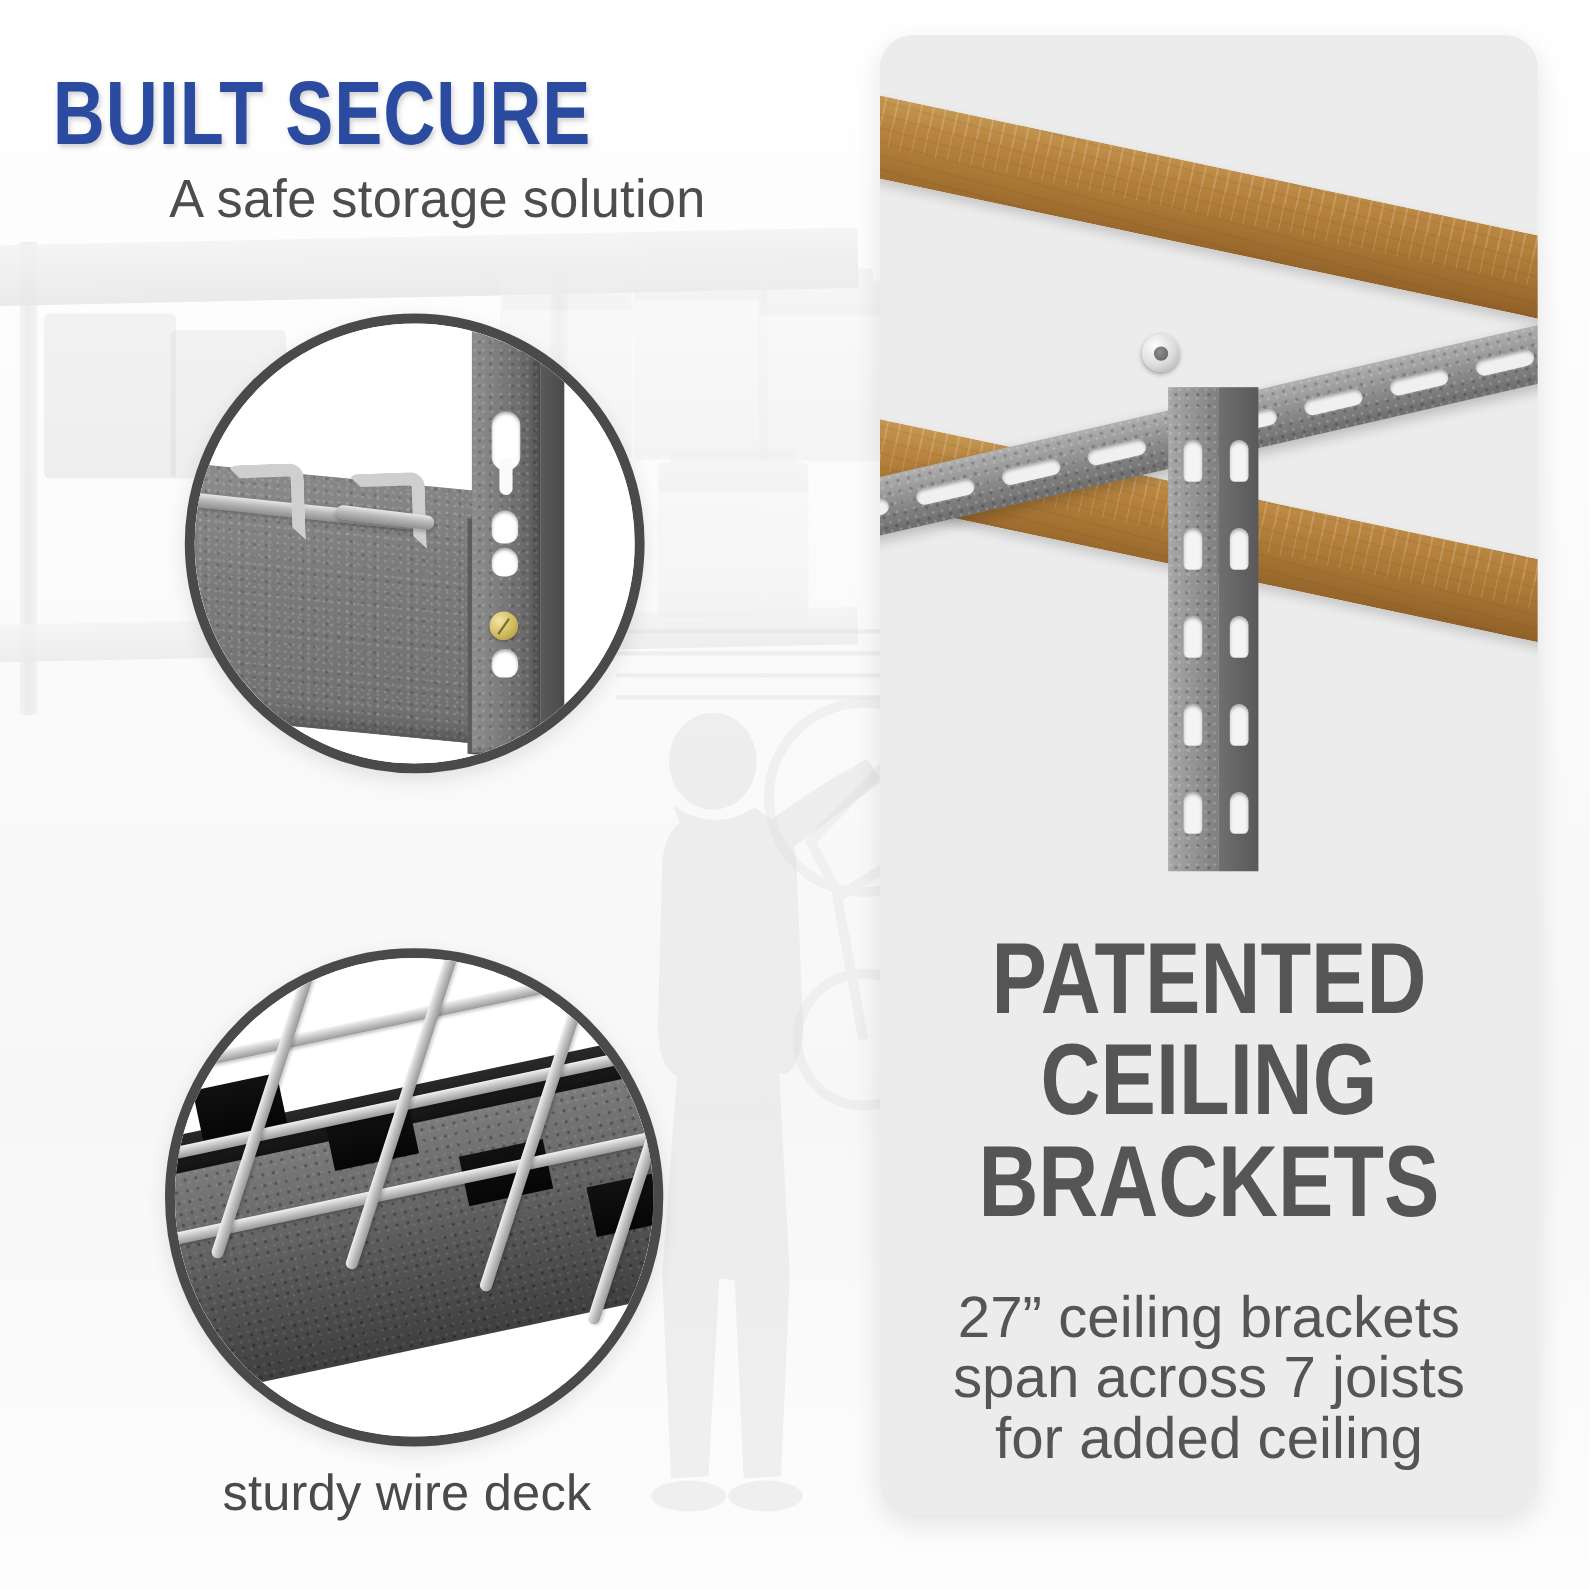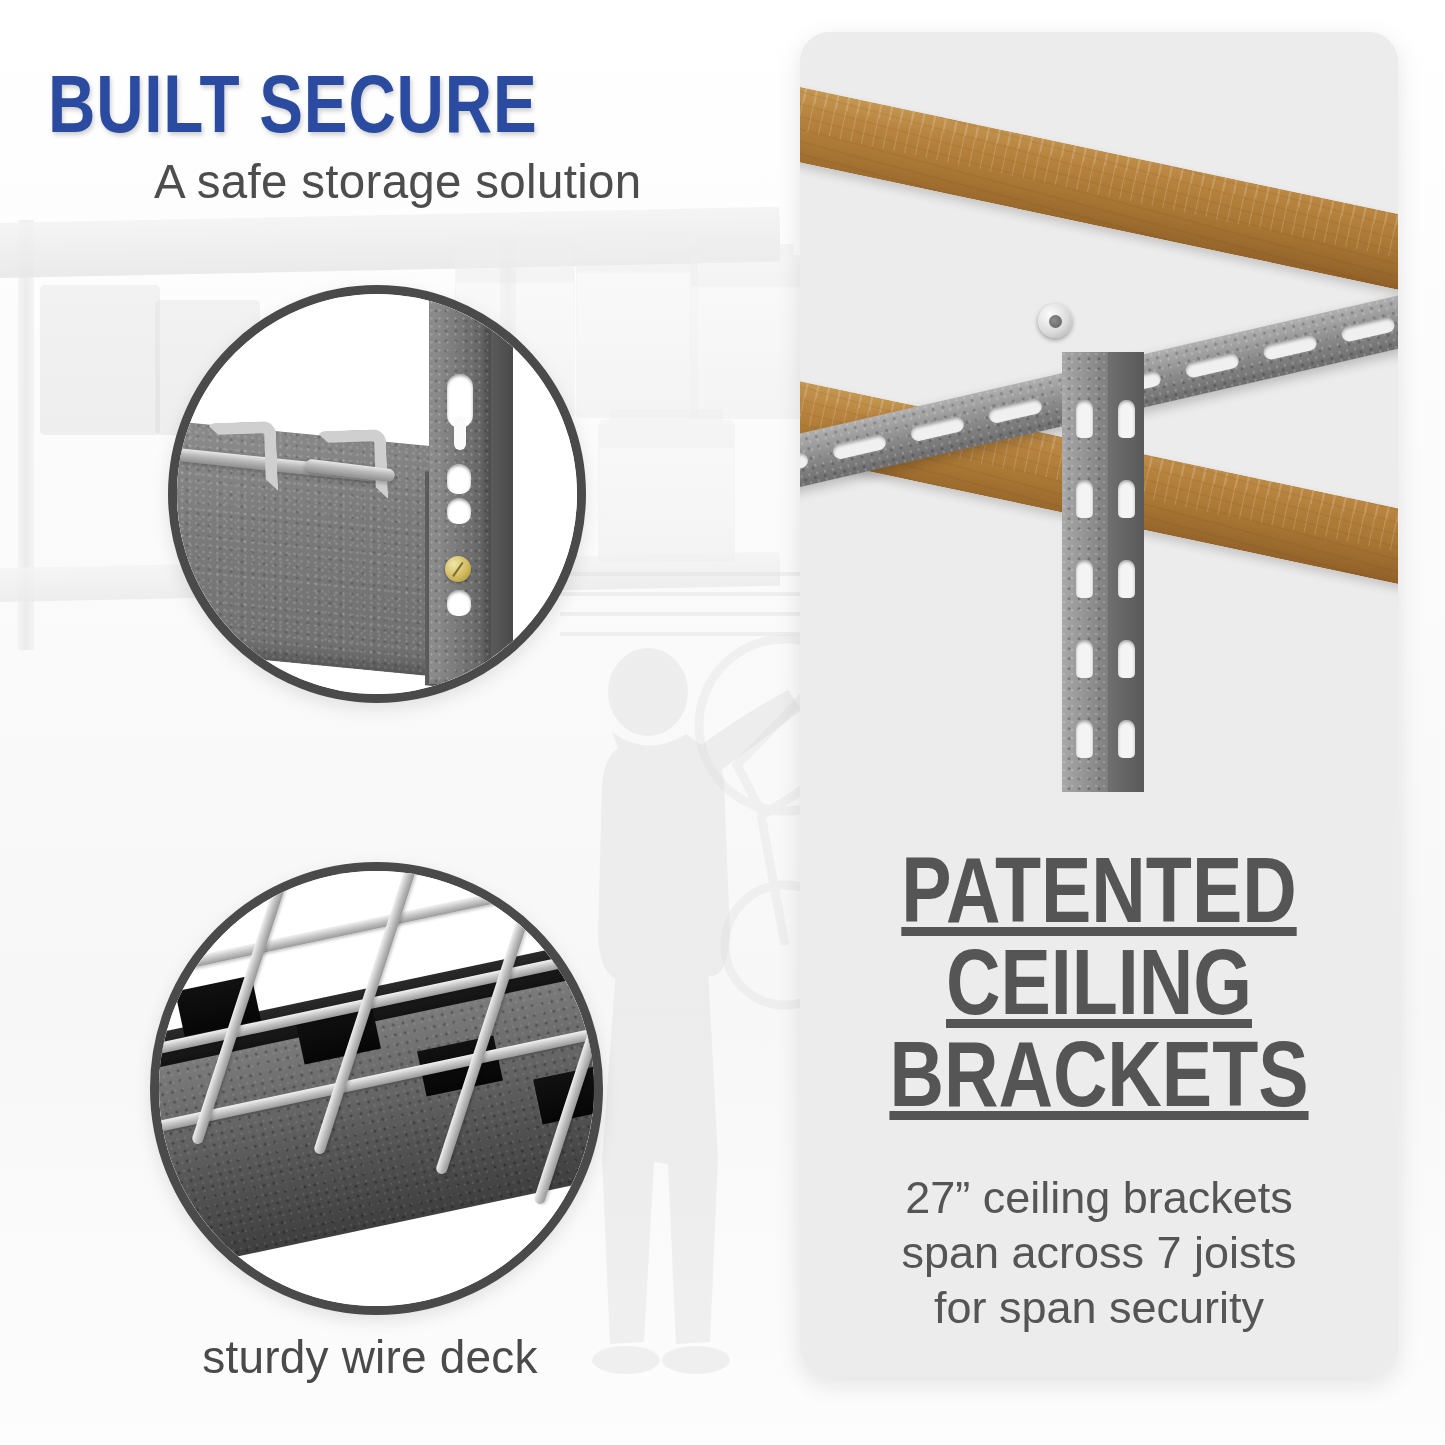--- a/index.html
+++ b/index.html
@@ -205,29 +205,29 @@
     position:absolute;width:34px;height:34px;border-radius:50%;
     background:radial-gradient(circle at 36% 32%,#fdfdfd,#dcdcdc 55%,#a9a9a9);
     box-shadow:0 2px 5px rgba(0,0,0,.35);
   }
   .bolt::after{content:"";position:absolute;left:50%;top:50%;width:13px;height:13px;
     margin:-6.5px 0 0 -6.5px;border-radius:50%;
     background:radial-gradient(circle at 40% 40%,#8e8e8e,#5d5d5d);}
 
   .panel-title{
     position:absolute;left:0;right:0;top:812px;text-align:center;
-    color:#555555;font-weight:bold;text-decoration:underline;
+    color:#555555;font-weight:bold;
   }
   .panel-title div{
     font-size:92px;line-height:92px;letter-spacing:0px;
     transform:scaleX(.82);
   }
   .panel-body{
     position:absolute;left:0;right:0;top:1138px;text-align:center;
-    color:#555555;font-size:45px;line-height:55px;font-weight:normal;
+    color:#555555;font-size:53px;line-height:55px;font-weight:normal;
   }
 </style>
 </head>
 <body>
 
 <div class="stage">
 
   <div class="bg-photo">
     <div class="bg-wash"></div>
     <div class="bg-post" style="left:18px;"></div>
@@ -366,17 +366,17 @@
 
     <div class="panel-title">
       <div>PATENTED</div>
       <div>CEILING</div>
       <div>BRACKETS</div>
     </div>
 
     <div class="panel-body">
       <div>27” ceiling brackets</div>
       <div>span across 7 joists</div>
-      <div>for span security</div>
+      <div>for added ceiling</div>
     </div>
   </div>
 
 </div>
 
 </body></html>

